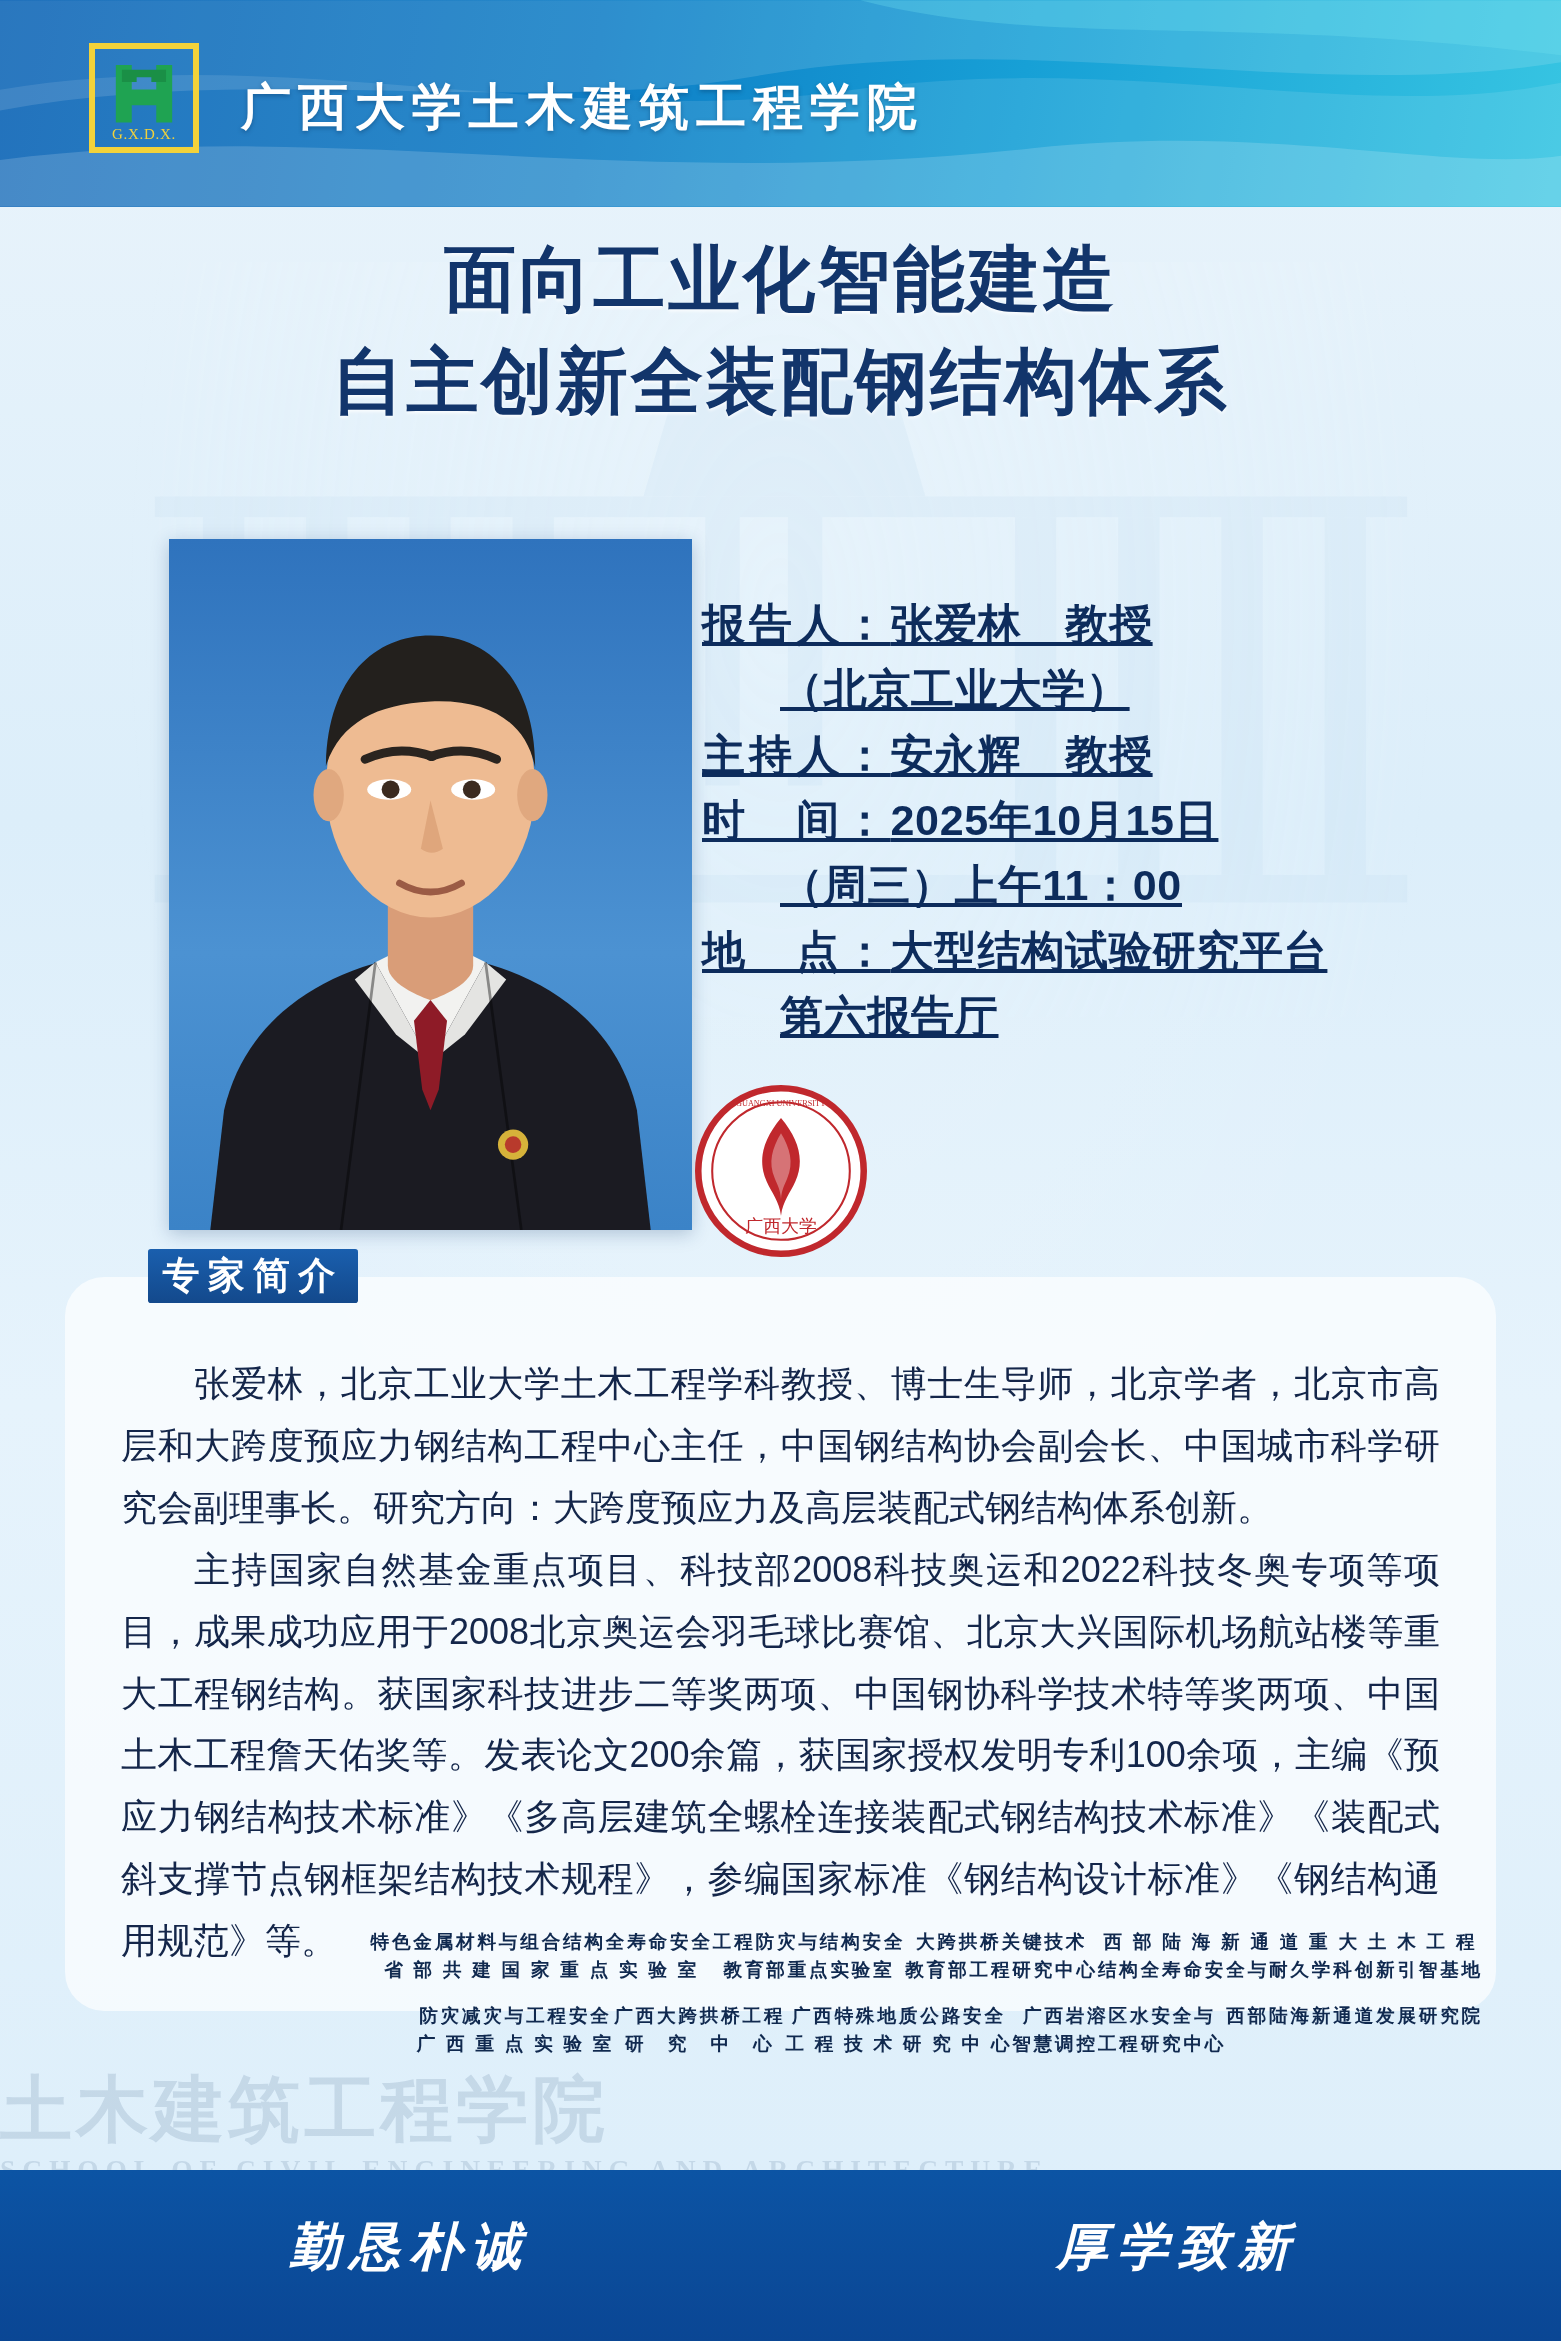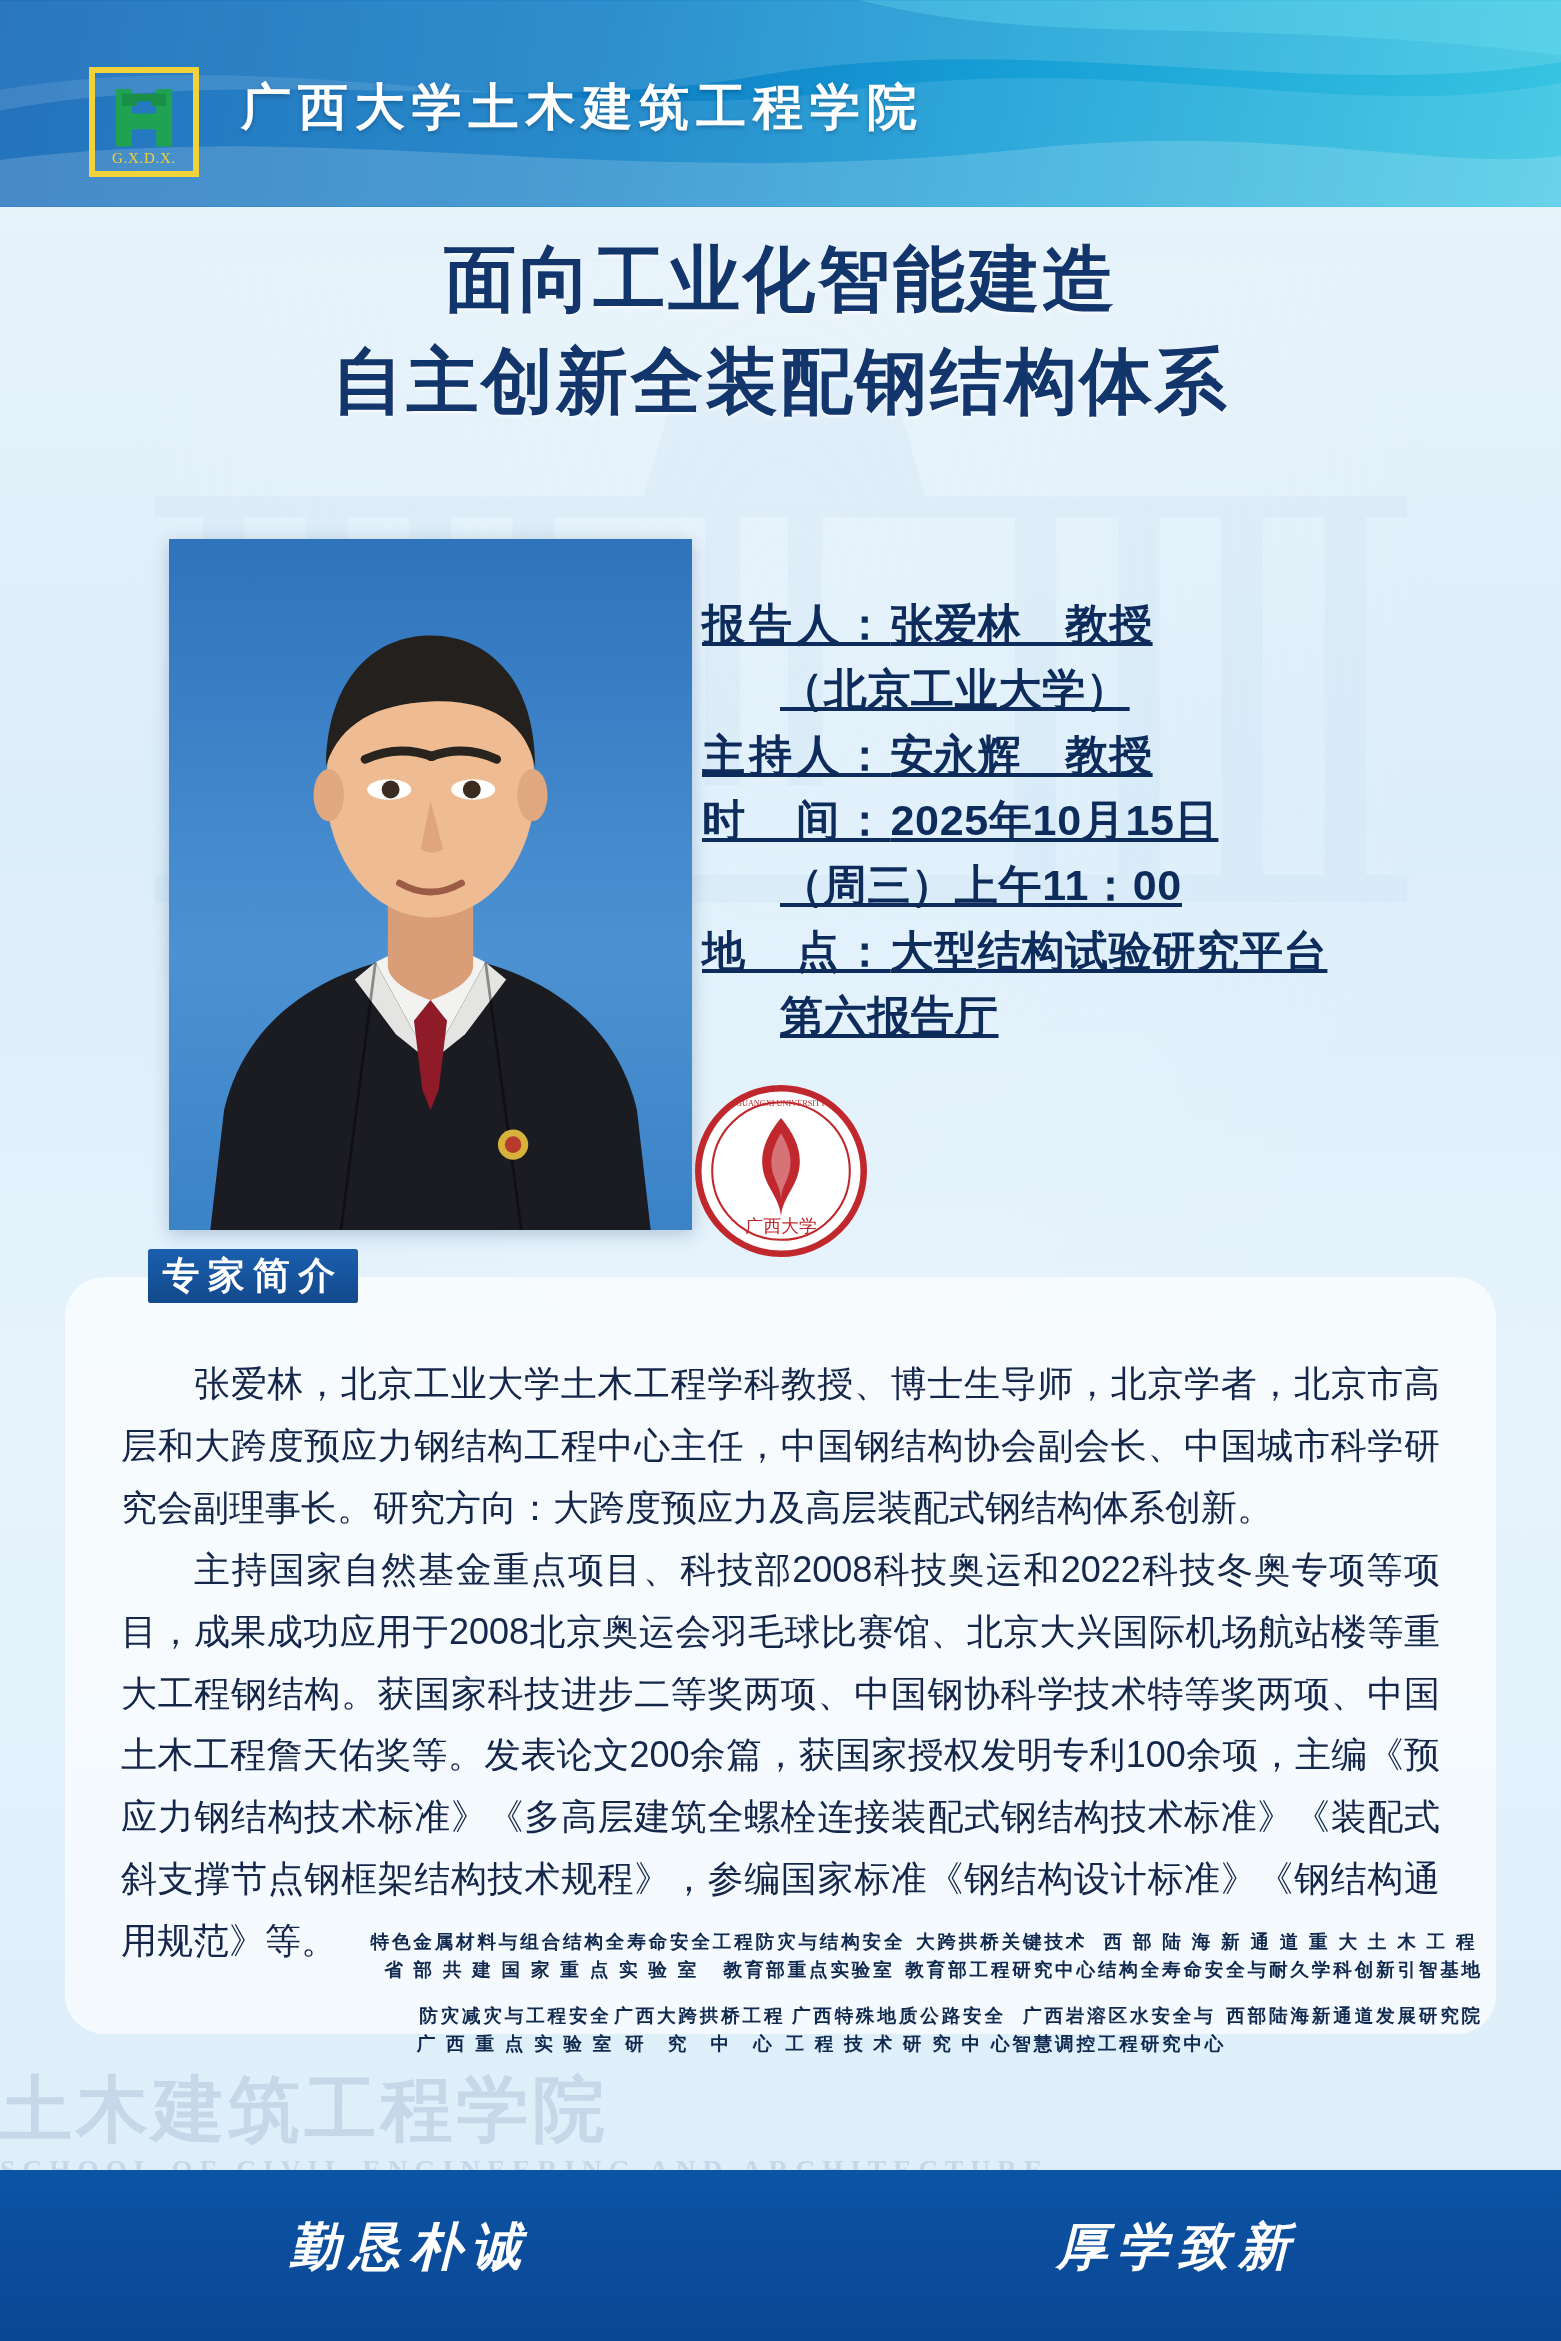--- a/index.html
+++ b/index.html
@@ -44,21 +44,20 @@
     background: linear-gradient(100deg, #0b63b5 0%, #0f7ec6 38%, #17a0d6 65%, #37c5e2 100%);
   }
   .header svg { position: absolute; left: 0; top: 0; }
   .logo-box {
     position: absolute;
     left: 89px; top: 43px;
     width: 110px; height: 110px;
     border: 6.2px solid #f2d23a;
     background: transparent;
     z-index: 4;
-    margin-top: 24px;
   }
   .logo-inner {
     position: absolute;
     left: 0; top: 0; right: 0; bottom: 0;
   }
   .logo-text {
     position: absolute;
     bottom: 4.1px; left: 0; width: 100%;
     text-align: center;
     color: #f2d23a;
@@ -141,21 +140,21 @@
     font-family: Liberation Serif, serif;
   }
   .intro-card {
     position: absolute;
     left: 65px; top: 1277px;
     width: 1431px;
     min-height: 606px;
     background: rgba(255,255,255,0.66);
     border-radius: 39px;
     z-index: 4;
-    padding: 76px 56px 62px 56px;
+    padding: 76px 56px 39px 56px;
   }
   .intro-card p {
     color: #14264a;
     font-size: 36px;
     line-height: 1.72;
     text-align: justify;
     text-indent: 73px;
     letter-spacing: 0px;
   }
 

